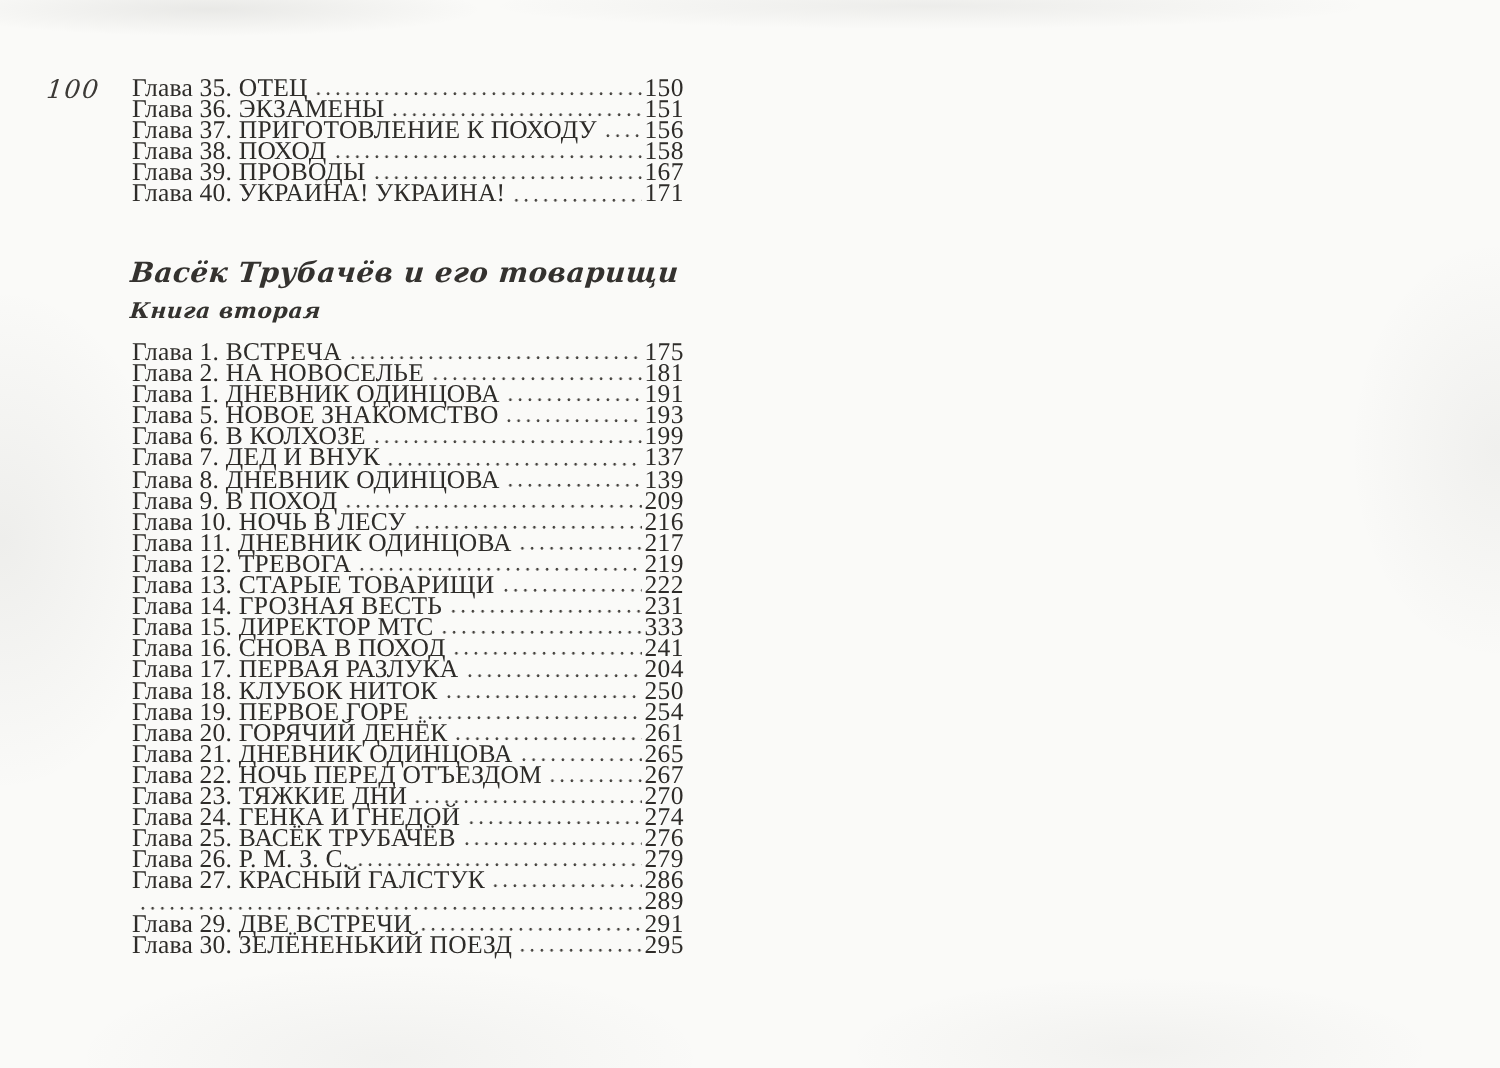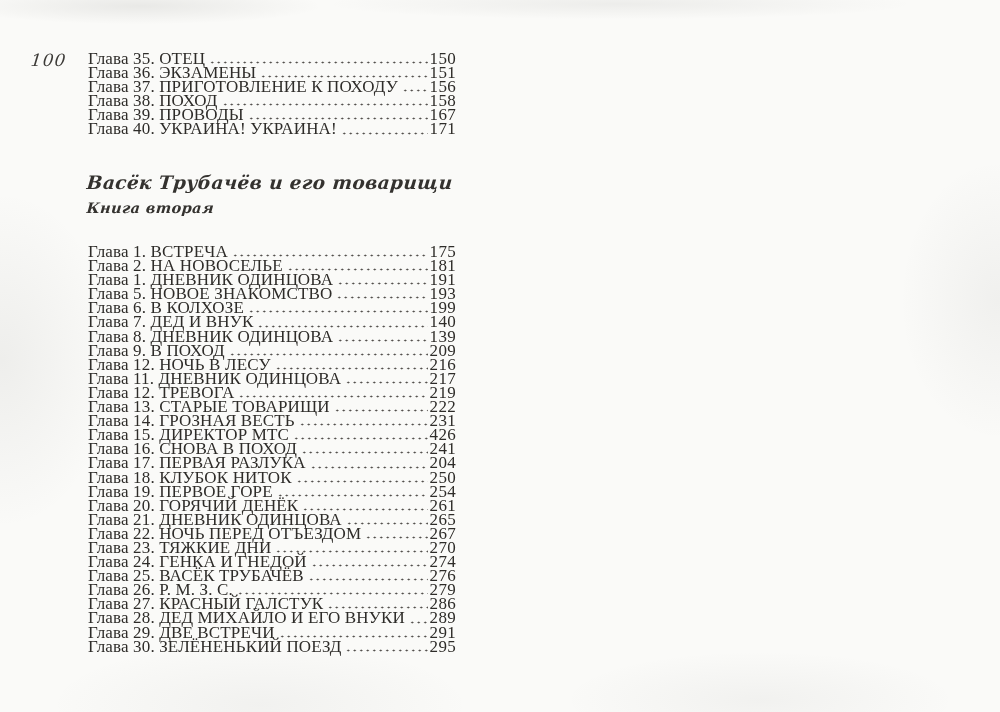--- a/index.html
+++ b/index.html
@@ -20,21 +20,21 @@
   #right-page{left:500px;width:500px;}
 
   .folio{
     position:absolute;font-family:"DejaVu Serif",serif;font-style:italic;
     font-size:17px;letter-spacing:1px;color:#3c3a37;transform:skewX(-6deg);
   }
   #folio-left{left:31px;top:50px;}
 
   .toc-block{position:absolute;}
   #toc-l1{left:88px;top:52px;width:368px;}
-  #toc-l2{left:88px;top:228px;width:368px;margin-top:17px;}
+  #toc-l2{left:88px;top:228px;width:368px;}
 
   .toc-row{display:flex;line-height:14.1px;font-size:17px;justify-content:flex-end;}
   .toc-label{flex:0 0 auto;white-space:nowrap;letter-spacing:0.15px;}
   .toc-dots{
     flex:1 1 auto;margin:0 2px 0 4px;
     background-image:radial-gradient(circle,#45423e 0.85px,transparent 1.1px);
     background-size:6.5px 3px;background-repeat:repeat-x;
     background-position:left bottom 2px;
   }
   .toc-page{flex:0 0 auto;white-space:nowrap;letter-spacing:0.3px;}
@@ -131,37 +131,37 @@
 
       <div class="toc-row">
         <span class="toc-label">Глава 6. В КОЛХОЗЕ</span>
         <span class="toc-dots"></span>
         <span class="toc-page">199</span>
       </div>
 
       <div class="toc-row">
         <span class="toc-label">Глава 7. ДЕД И ВНУК</span>
         <span class="toc-dots"></span>
-        <span class="toc-page">140</span>
+        <span class="toc-page">137</span>
       </div>
 
       <div class="toc-row">
         <span class="toc-label">Глава 8. ДНЕВНИК ОДИНЦОВА</span>
         <span class="toc-dots"></span>
         <span class="toc-page">139</span>
       </div>
 
       <div class="toc-row">
         <span class="toc-label">Глава 9. В ПОХОД</span>
         <span class="toc-dots"></span>
         <span class="toc-page">209</span>
       </div>
 
       <div class="toc-row">
-        <span class="toc-label">Глава 12. НОЧЬ В ЛЕСУ</span>
+        <span class="toc-label">Глава 10. НОЧЬ В ЛЕСУ</span>
         <span class="toc-dots"></span>
         <span class="toc-page">216</span>
       </div>
 
       <div class="toc-row">
         <span class="toc-label">Глава 11. ДНЕВНИК ОДИНЦОВА</span>
         <span class="toc-dots"></span>
         <span class="toc-page">217</span>
       </div>
 
@@ -179,21 +179,21 @@
 
       <div class="toc-row">
         <span class="toc-label">Глава 14. ГРОЗНАЯ ВЕСТЬ</span>
         <span class="toc-dots"></span>
         <span class="toc-page">231</span>
       </div>
 
       <div class="toc-row">
         <span class="toc-label">Глава 15. ДИРЕКТОР МТС</span>
         <span class="toc-dots"></span>
-        <span class="toc-page">426</span>
+        <span class="toc-page">333</span>
       </div>
 
       <div class="toc-row">
         <span class="toc-label">Глава 16. СНОВА В ПОХОД</span>
         <span class="toc-dots"></span>
         <span class="toc-page">241</span>
       </div>
 
       <div class="toc-row">
         <span class="toc-label">Глава 17. ПЕРВАЯ РАЗЛУКА</span>
@@ -255,21 +255,20 @@
         <span class="toc-page">279</span>
       </div>
 
       <div class="toc-row">
         <span class="toc-label">Глава 27. КРАСНЫЙ ГАЛСТУК</span>
         <span class="toc-dots"></span>
         <span class="toc-page">286</span>
       </div>
 
       <div class="toc-row">
-        <span class="toc-label">Глава 28. ДЕД МИХАЙЛО И ЕГО ВНУКИ</span>
         <span class="toc-dots"></span>
         <span class="toc-page">289</span>
       </div>
 
       <div class="toc-row">
         <span class="toc-label">Глава 29. ДВЕ ВСТРЕЧИ</span>
         <span class="toc-dots"></span>
         <span class="toc-page">291</span>
       </div>
 

